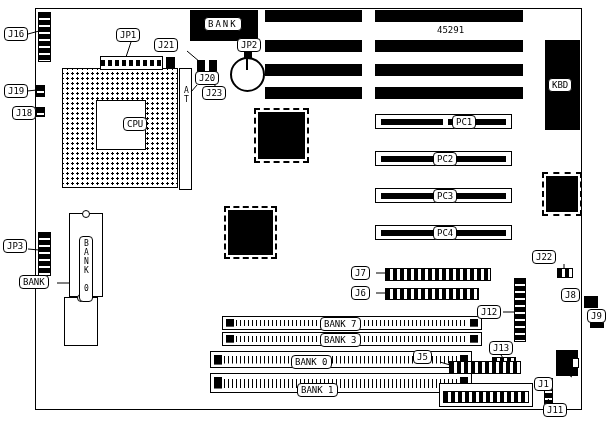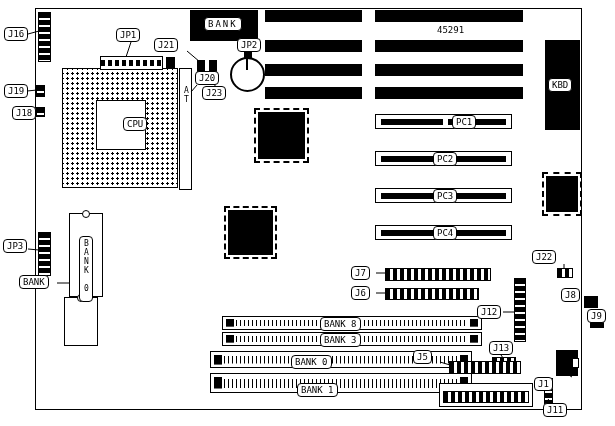--- a/index.html
+++ b/index.html
@@ -132,21 +132,21 @@
   <div class="lbl" style="left:477px;top:305px">J12</div>
 
   <div class="hchk" style="left:557px;top:268px;width:16px;height:10px"></div>
   <div class="lbl" style="left:532px;top:250px">J22</div>
   <div class="blk" style="left:584px;top:296px;width:14px;height:12px"></div>
   <div class="lbl" style="left:561px;top:288px">J8</div>
   <div class="blk" style="left:590px;top:314px;width:14px;height:14px"></div>
   <div class="lbl" style="left:587px;top:309px">J9</div>
 
   <div class="simm" style="left:222px;top:316px;width:260px;height:14px"></div>
-  <div class="lbl" style="left:320px;top:317px">BANK 8</div>
+  <div class="lbl" style="left:320px;top:317px">BANK 7</div>
   <div class="simm" style="left:222px;top:332px;width:260px;height:14px"></div>
   <div class="lbl" style="left:320px;top:333px">BANK 3</div>
   <div class="simm" style="left:210px;top:351px;width:262px;height:17px"></div>
   <div class="lbl" style="left:291px;top:355px">BANK 0</div>
   <div class="simm" style="left:210px;top:373px;width:262px;height:20px"></div>
   <div class="lbl" style="left:297px;top:383px">BANK 1</div>
 
   <div class="hchk" style="left:492px;top:357px;width:24px;height:12px"></div>
   <div class="lbl" style="left:489px;top:341px">J13</div>
   <div class="hchk" style="left:449px;top:361px;width:72px;height:13px"></div>

